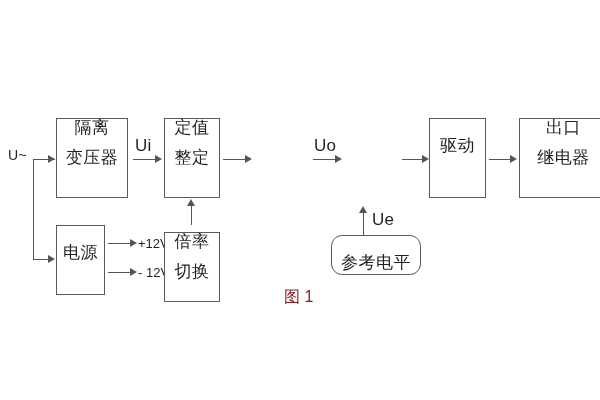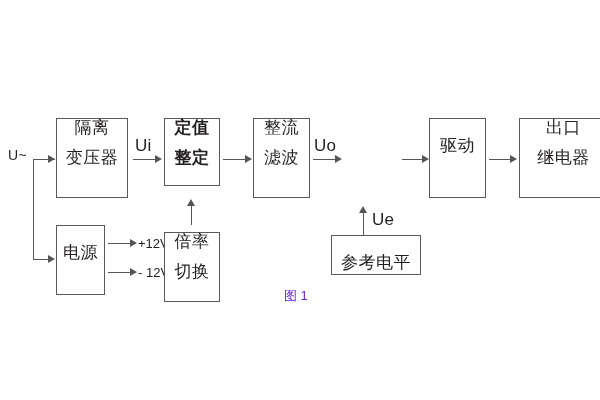--- a/index.html
+++ b/index.html
@@ -53,22 +53,22 @@
   .lbl.sig {
     font-size: 17px;
     letter-spacing: 0.3px;
   }
   .lbl.src {
     font-size: 14px;
     letter-spacing: 0.5px;
   }
   .caption {
     position: absolute;
-    color: #6d28d9;
-    font-size: 13px;
+    color: #7f1d1d;
+    font-size: 16px;
     white-space: nowrap;
     line-height: 1;
   }
   
   .wire-h {
     position: absolute;
     height: 0;
     border-top: 1.4px solid #555555;
   }
   .wire-v {
@@ -112,32 +112,28 @@
 
   <div class="block" style="left:56px; top:118px; width:72px; height:80px;">
     <span class="ln">隔离</span>
     <span class="ln">变压器</span>
   </div>
 
   <div class="lbl sig" style="left:135px; top:137px;">Ui</div>
   <div class="wire-h" style="left:133px; top:159px; width:22px;"></div>
   <div class="arrow-r" style="left:155px; top:155px;"></div>
 
-  <div class="block" style="left:164px; top:118px; width:56px; height:68px;font-weight:bold;">
+  <div class="block" style="left:164px; top:118px; width:56px; height:80px;">
     <span class="ln">定值</span>
     <span class="ln">整定</span>
   </div>
 
   <div class="wire-h" style="left:223px; top:159px; width:22px;"></div>
   <div class="arrow-r" style="left:245px; top:155px;"></div>
 
-  <div class="block" style="left:253px; top:118px; width:57px; height:80px;">
-    <span class="ln">整流</span>
-    <span class="ln">滤波</span>
-  </div>
 
   <div class="lbl sig" style="left:314px; top:137px;">Uo</div>
   <div class="wire-h" style="left:313px; top:159px; width:22px;"></div>
   <div class="arrow-r" style="left:335px; top:155px;"></div>
 
 
   <div class="wire-h" style="left:402px; top:159px; width:20px;"></div>
   <div class="arrow-r" style="left:422px; top:155px;"></div>
 
   <div class="block one-line" style="left:429px; top:118px; width:57px; height:80px;">
@@ -165,21 +161,21 @@
   <div class="lbl" style="left:138px; top:266px;">- 12V</div>
 
   <div class="block" style="left:164px; top:232px; width:56px; height:70px;">
     <span class="ln">倍率</span>
     <span class="ln">切换</span>
   </div>
 
   <div class="wire-v" style="left:191px; top:205px; height:20px;"></div>
   <div class="arrow-u" style="left:187px; top:199px;"></div>
 
-  <div class="block one-line" style="left:331px; top:235px; width:90px; height:40px;">
+  <div class="block one-line" style="left:331px; top:235px; width:90px; height:40px;border-radius:11px;">
     <span class="ln">参考电平</span>
   </div>
 
   <div class="wire-v" style="left:363px; top:212px; height:23px;"></div>
   <div class="arrow-u" style="left:359px; top:206px;"></div>
   <div class="lbl sig" style="left:372px; top:211px;">Ue</div>
 
   <div class="caption" style="left:284px; top:289px;">图 1</div>
 
 </div>

